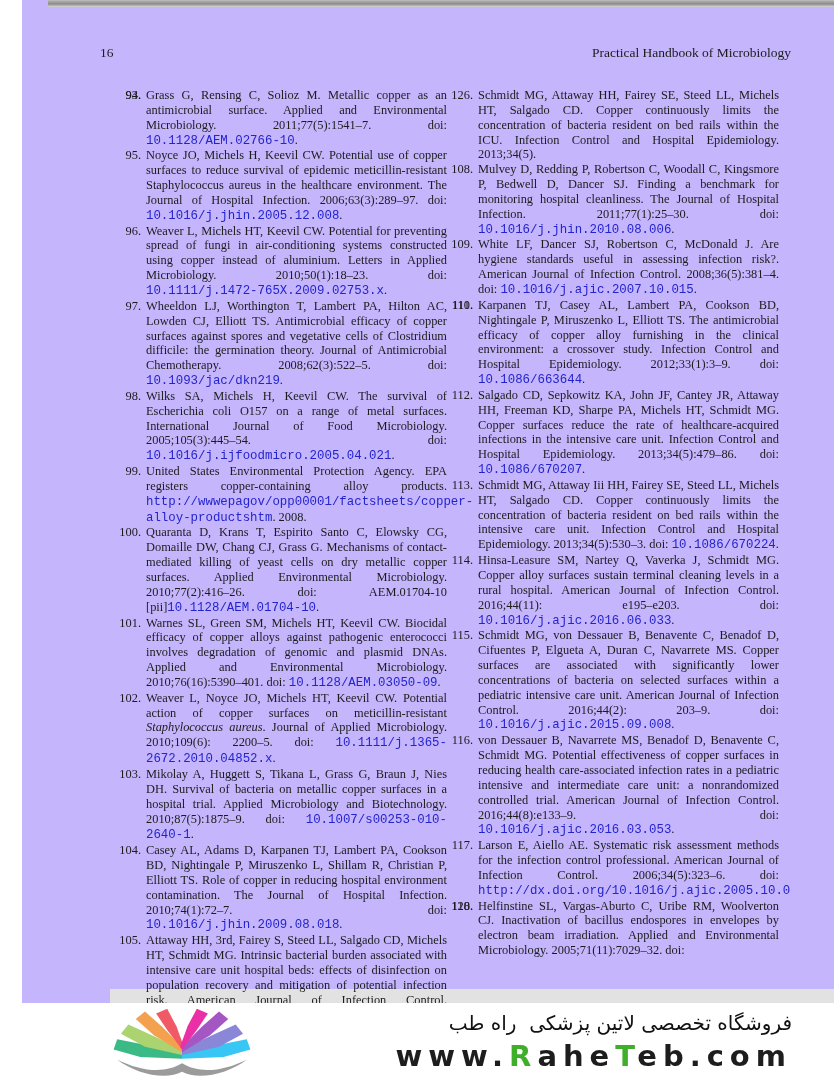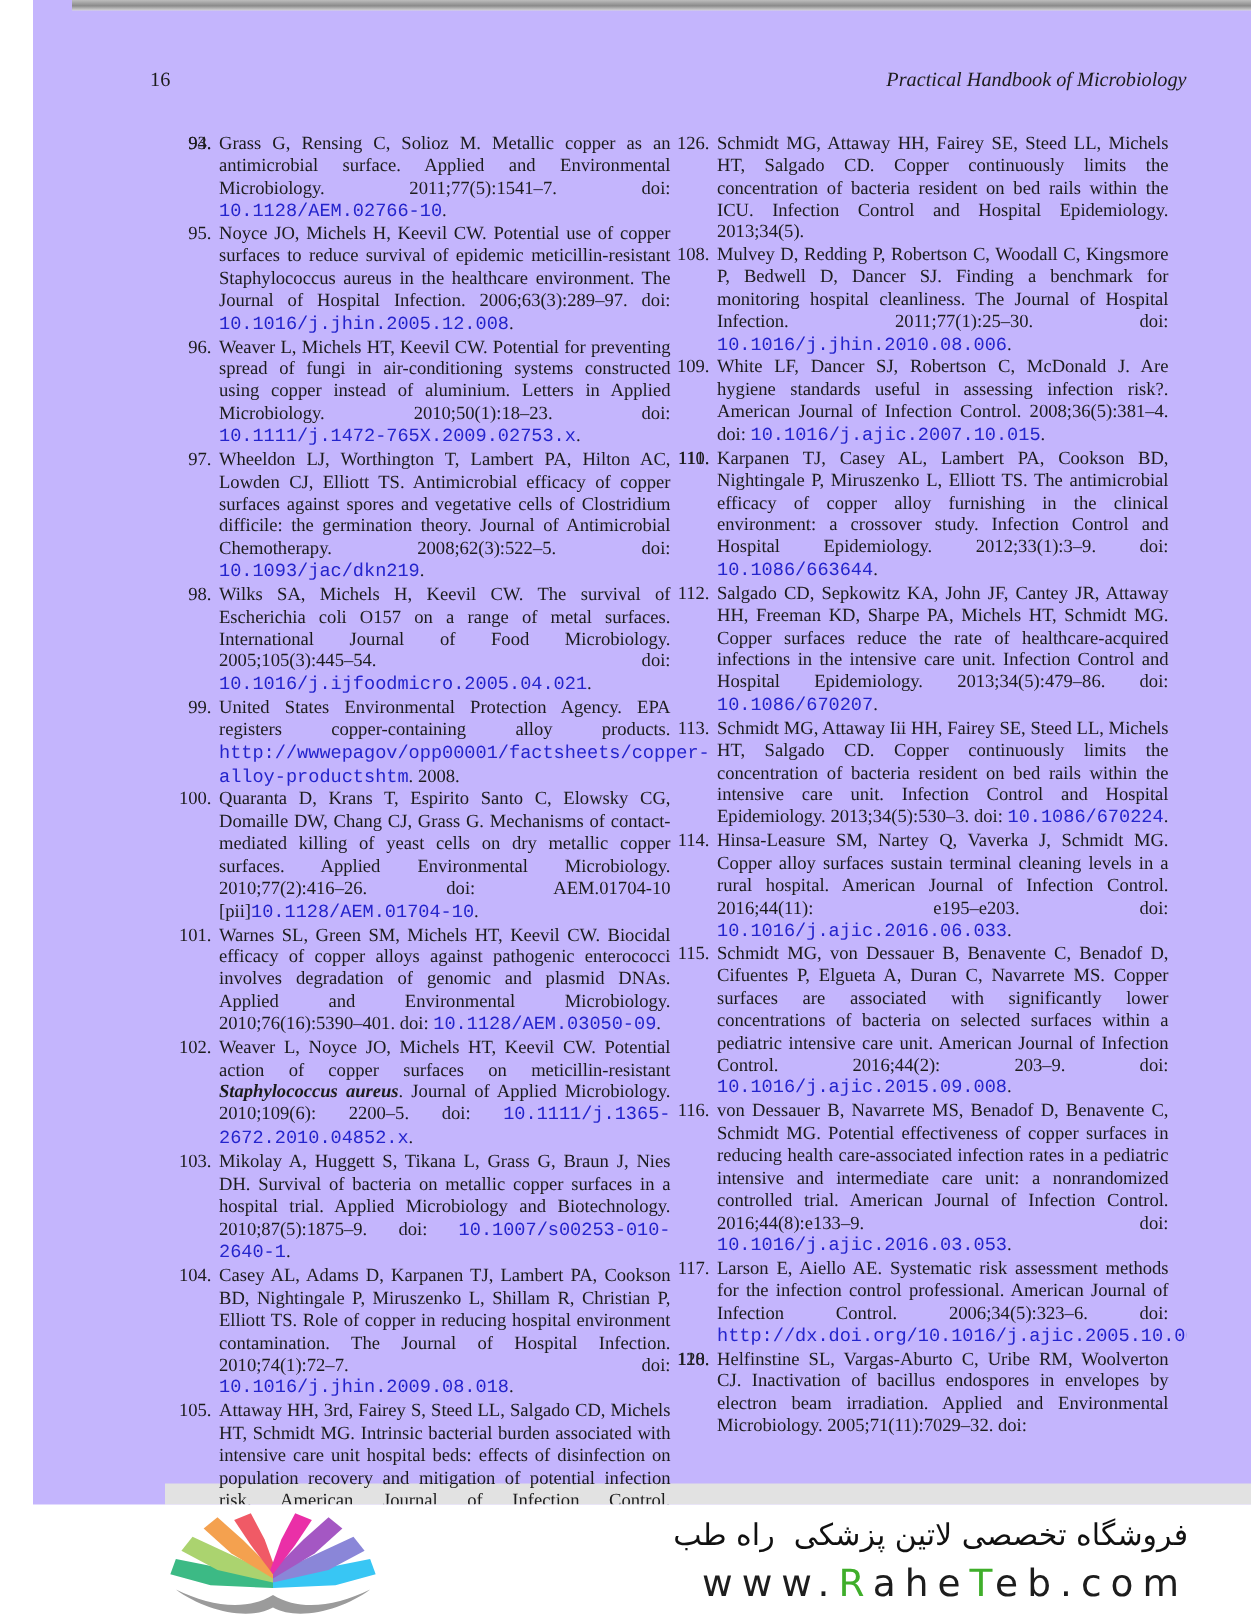--- a/index.html
+++ b/index.html
@@ -14,45 +14,45 @@
   }
   .scan-edge-bottom{
     position:absolute;left:88px;right:0;top:989px;height:14px;background:#e2e2e2;
   }
   
   .hdr{
     position:absolute;left:78px;top:45px;width:691px;
     display:flex;justify-content:space-between;align-items:baseline;
     font-size:13.5px;
   }
-  .hdr .title{font-style:italic;}
+  .hdr .title{}
   
   .columns{
     position:absolute;left:95px;top:88px;width:674px;height:915px;
     display:flex;gap:2px;overflow:hidden;
   }
   .col{
     width:330px;margin:0;padding:0;list-style:none;
     font-size:12.4px;line-height:14.85px;text-align:justify;
     -webkit-hyphens:auto;hyphens:auto;
   }
   .col li{position:relative;padding-left:29px;}
   .refnum{position:absolute;left:0;top:0;width:24px;text-align:right;}
   .doi-link{color:#2424cc;font-family:Liberation Mono, monospace;}
-  .ital{font-style:italic;font-weight:bold;}
+  .ital{font-style:italic;}
   
   .footer{position:absolute;left:0;top:1003px;width:834px;height:77px;background:#ffffff;}
   .logo{position:absolute;left:62px;top:3px;width:196px;height:74px;}
   .footer-text{position:absolute;right:64px;top:7px;text-align:right;}
   .store-fa{
     direction:rtl;font-family:"DejaVu Sans", sans-serif;font-weight:normal;
     font-size:20px;color:#111;line-height:26px;white-space:pre;
   }
   .website{
-    font-family:"DejaVu Sans", sans-serif;font-weight:normal;font-size:25px;
+    font-family:"DejaVu Sans", sans-serif;font-weight:bold;font-size:29px;
     letter-spacing:6px;color:#1d1d1d;line-height:34px;margin-top:3px;
   }
   .website .green{color:#3fae2a;}
 </style>
 </head>
 <body>
 
 <div class="page">
 
   <div class="scan-edge-top"></div>

